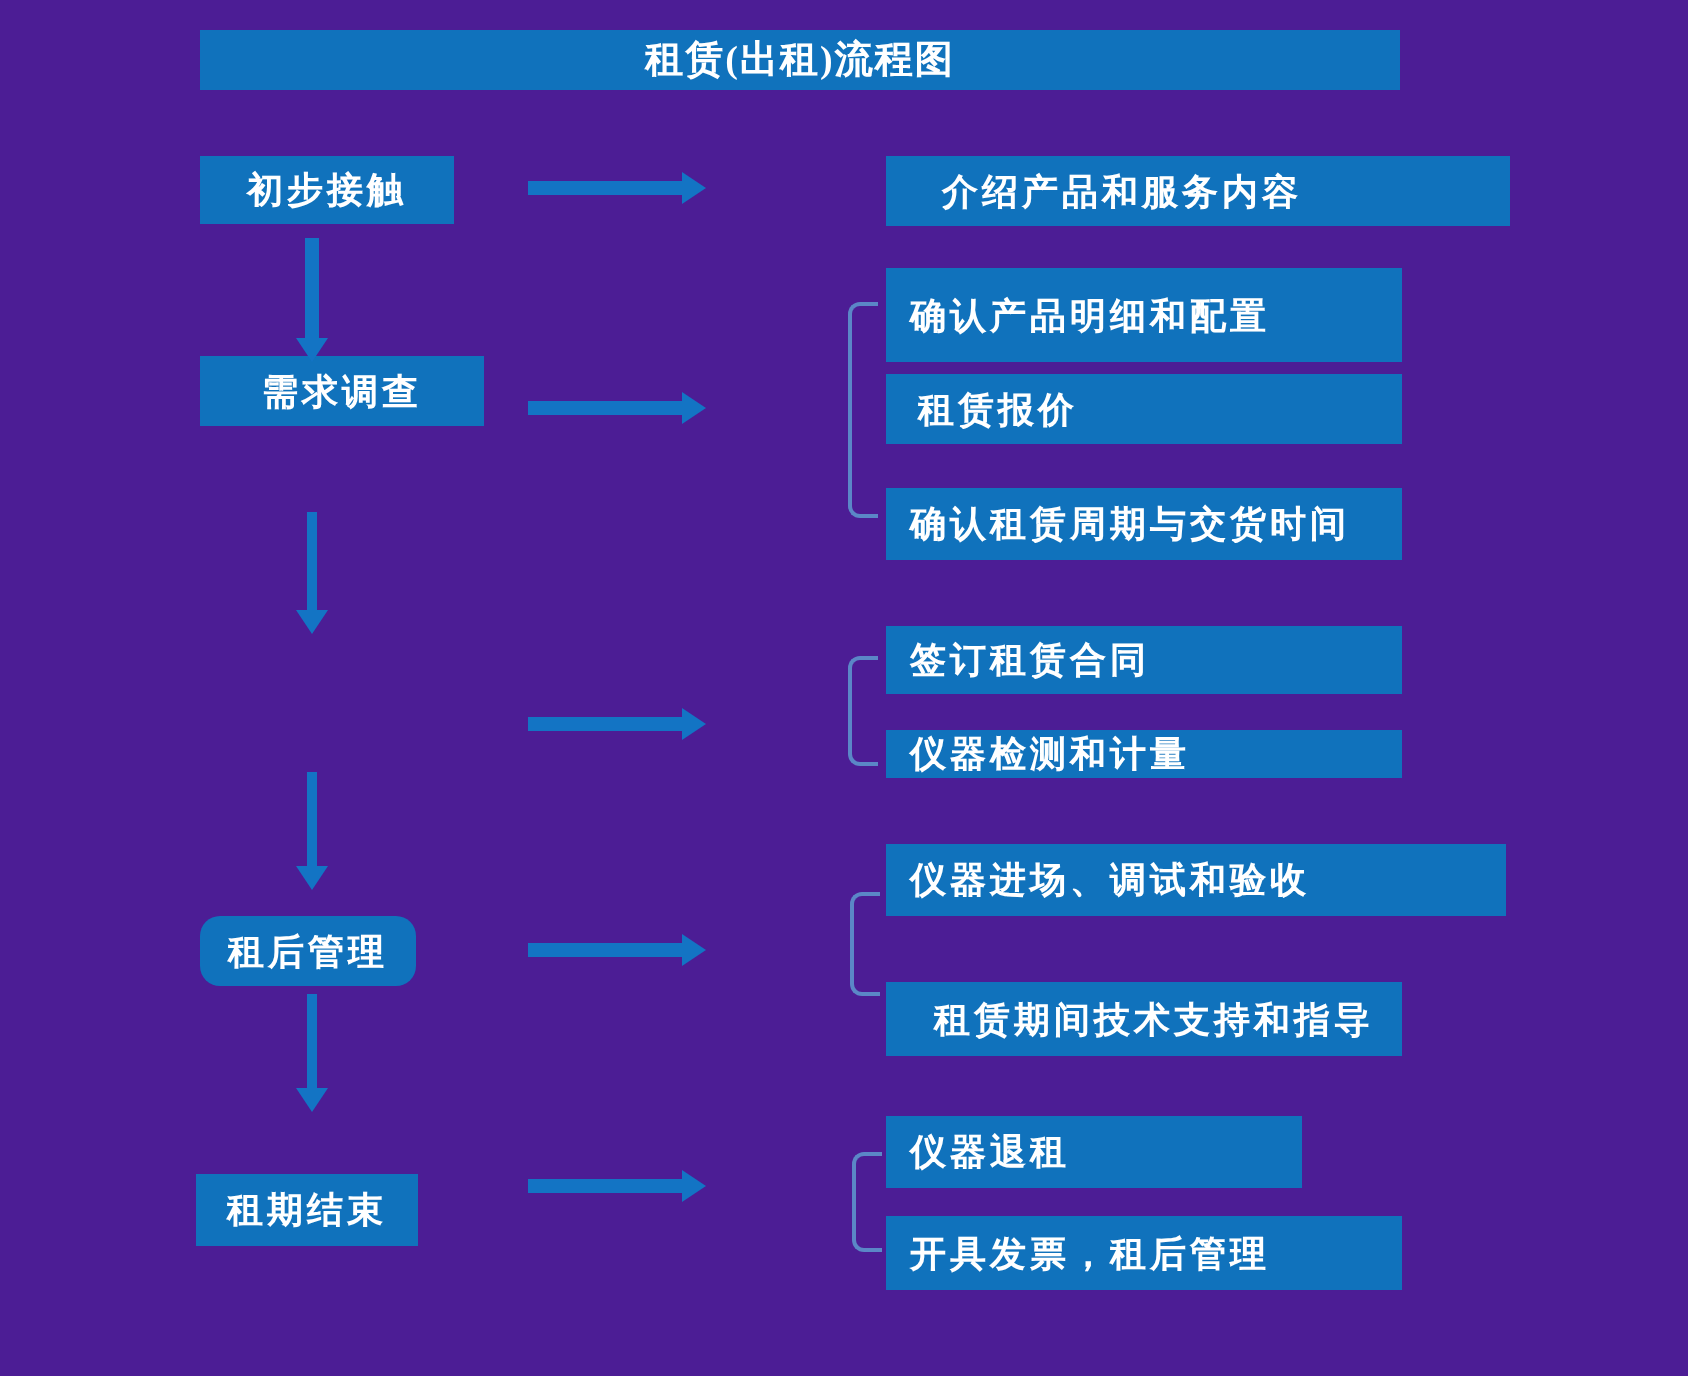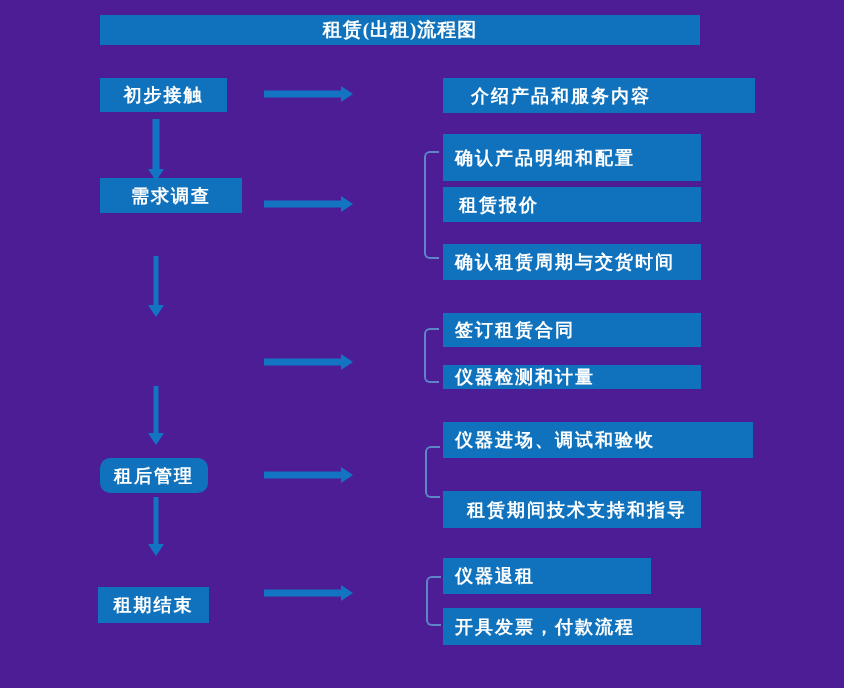--- a/index.html
+++ b/index.html
@@ -94,21 +94,21 @@
 
   <div class="box leftpad" style="left:443px; top:78px;  width:312px; height:35px;padding-left:28px;">介绍产品和服务内容</div>
   <div class="box leftpad" style="left:443px; top:134px; width:258px; height:47px;text-align:right;">确认产品明细和配置</div>
   <div class="box leftpad" style="left:443px; top:187px; width:258px; height:35px;padding-left:16px;">租赁报价</div>
   <div class="box leftpad" style="left:443px; top:244px; width:258px; height:36px;">确认租赁周期与交货时间</div>
   <div class="box leftpad" style="left:443px; top:313px; width:258px; height:34px;">签订租赁合同</div>
   <div class="box leftpad" style="left:443px; top:365px; width:258px; height:24px;">仪器检测和计量</div>
   <div class="box leftpad" style="left:443px; top:422px; width:310px; height:36px;">仪器进场、调试和验收</div>
   <div class="box leftpad" style="left:443px; top:491px; width:258px; height:37px;padding-left:24px;">租赁期间技术支持和指导</div>
   <div class="box leftpad" style="left:443px; top:558px; width:208px; height:36px;">仪器退租</div>
-  <div class="box leftpad" style="left:443px; top:608px; width:258px; height:37px;">开具发票，付款流程</div>
+  <div class="box leftpad" style="left:443px; top:608px; width:258px; height:37px;">开具发票，租后管理</div>
 
   <div class="harrow" style="left:264px; top:86px;  width:89px;">
       <div class="shaft"></div>
       <div class="head"></div>
     </div>
   <div class="harrow" style="left:264px; top:196px; width:89px;">
       <div class="shaft"></div>
       <div class="head"></div>
     </div>
   <div class="harrow" style="left:264px; top:354px; width:89px;">

